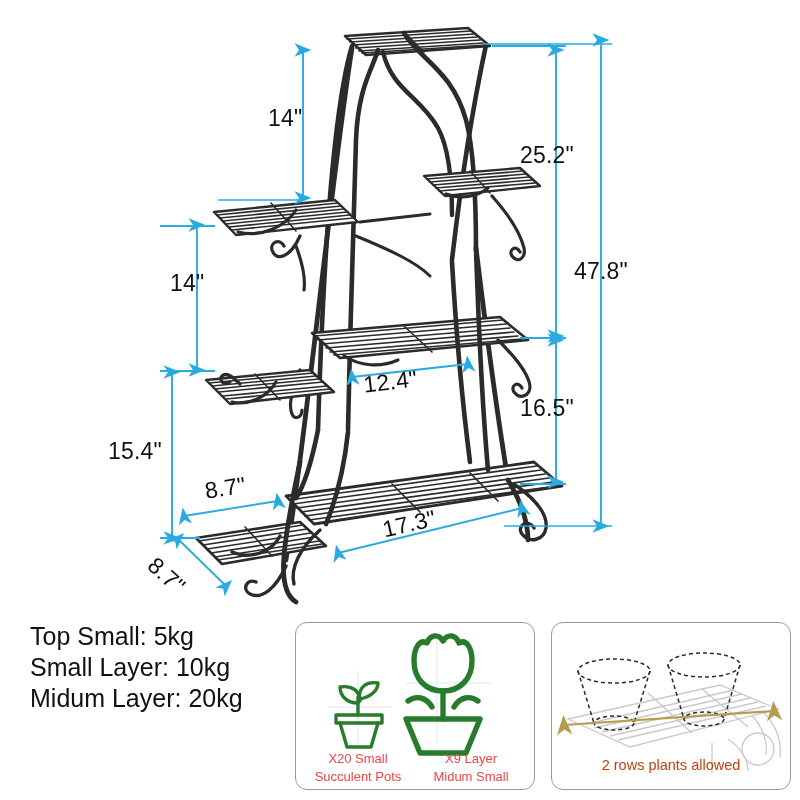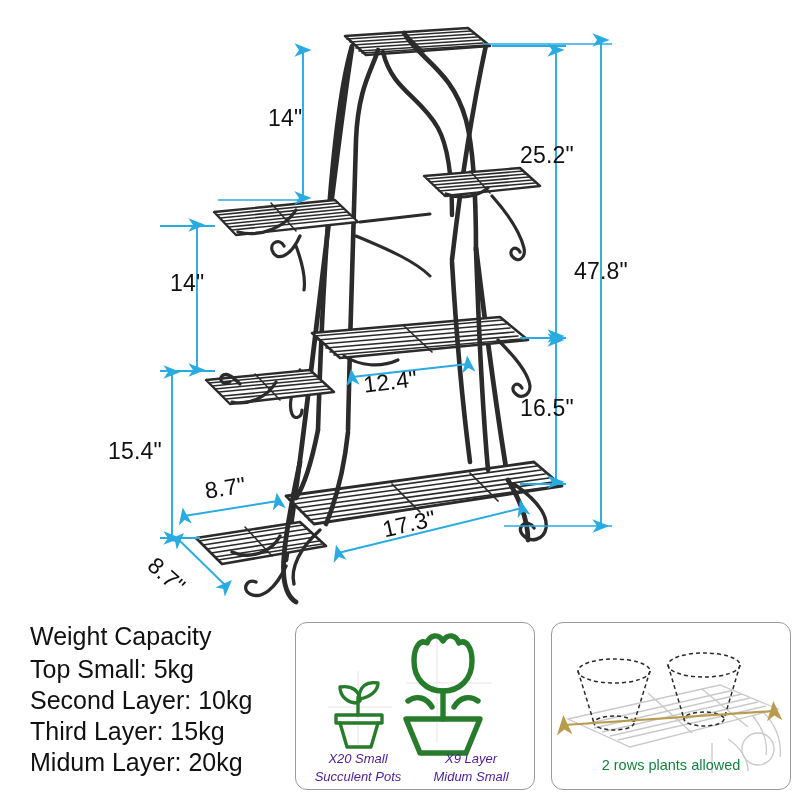--- a/index.html
+++ b/index.html
@@ -40,26 +40,26 @@
     position:absolute;
     border:1.3px solid #9a9a9a;
     border-radius:12px;
     background:#fff;
   }
   #panel-plants { left:295px; top:622px; width:240px; height:168px; }
   #panel-rows   { left:551px; top:622px; width:240px; height:168px; }
 
   .panel-caption {
     position:absolute; left:0; width:100%;
-    text-align:center; font-size:13.5px; color:#15803d;
+    text-align:center; font-size:13.5px; color:#c2410c;
     line-height:1.22;
   }
 
   .icon-col { position:absolute; text-align:center; }
-  .icon-col .cap { font-size:13px; color:#4c1d95; line-height:1.25; margin-top:2px;font-style:italic;}
+  .icon-col .cap { font-size:13px; color:#ef4444; line-height:1.25; margin-top:2px;}
 </style>
 </head>
 <body>
 
 <div id="page">
 
   <div id="diagram">
 
     <svg width="800" height="612" viewBox="0 0 800 612">
       <defs>
@@ -304,24 +304,22 @@
     <div class="dim-label" style="left:203px; top:478px; transform:rotate(-9deg); transform-origin:left top;">8.7"</div>
 
     <div class="dim-label" style="left:160px; top:552px; transform:rotate(42deg); transform-origin:left top;">8.7"</div>
 
     <div class="dim-label" style="left:380px; top:517px; transform:rotate(-13deg); transform-origin:left top;">17.3"</div>
   </div>
 
   <div id="bottom">
 
     <div id="weight-block">
-      <div class="wtitle">Weight Capacity</div>
       <div class="wline">Top Small: 5kg</div>
-      <div class="wline">Second Layer: 10kg</div>
-      <div class="wline">Third Layer: 15kg</div>
+      <div class="wline">Small Layer: 10kg</div>
       <div class="wline">Midum Layer: 20kg</div>
     </div>
 
     <div class="panel" id="panel-plants" style="left:295px; top:10px;">
       <svg width="238" height="166" viewBox="0 0 238 166">
 
         <g stroke="#e3e9e4" stroke-width="1.1">
           <line x1="62" y1="48" x2="62" y2="122"></line>
           <line x1="32" y1="84" x2="96" y2="84"></line>
           <line x1="141" y1="12" x2="141" y2="120"></line>

